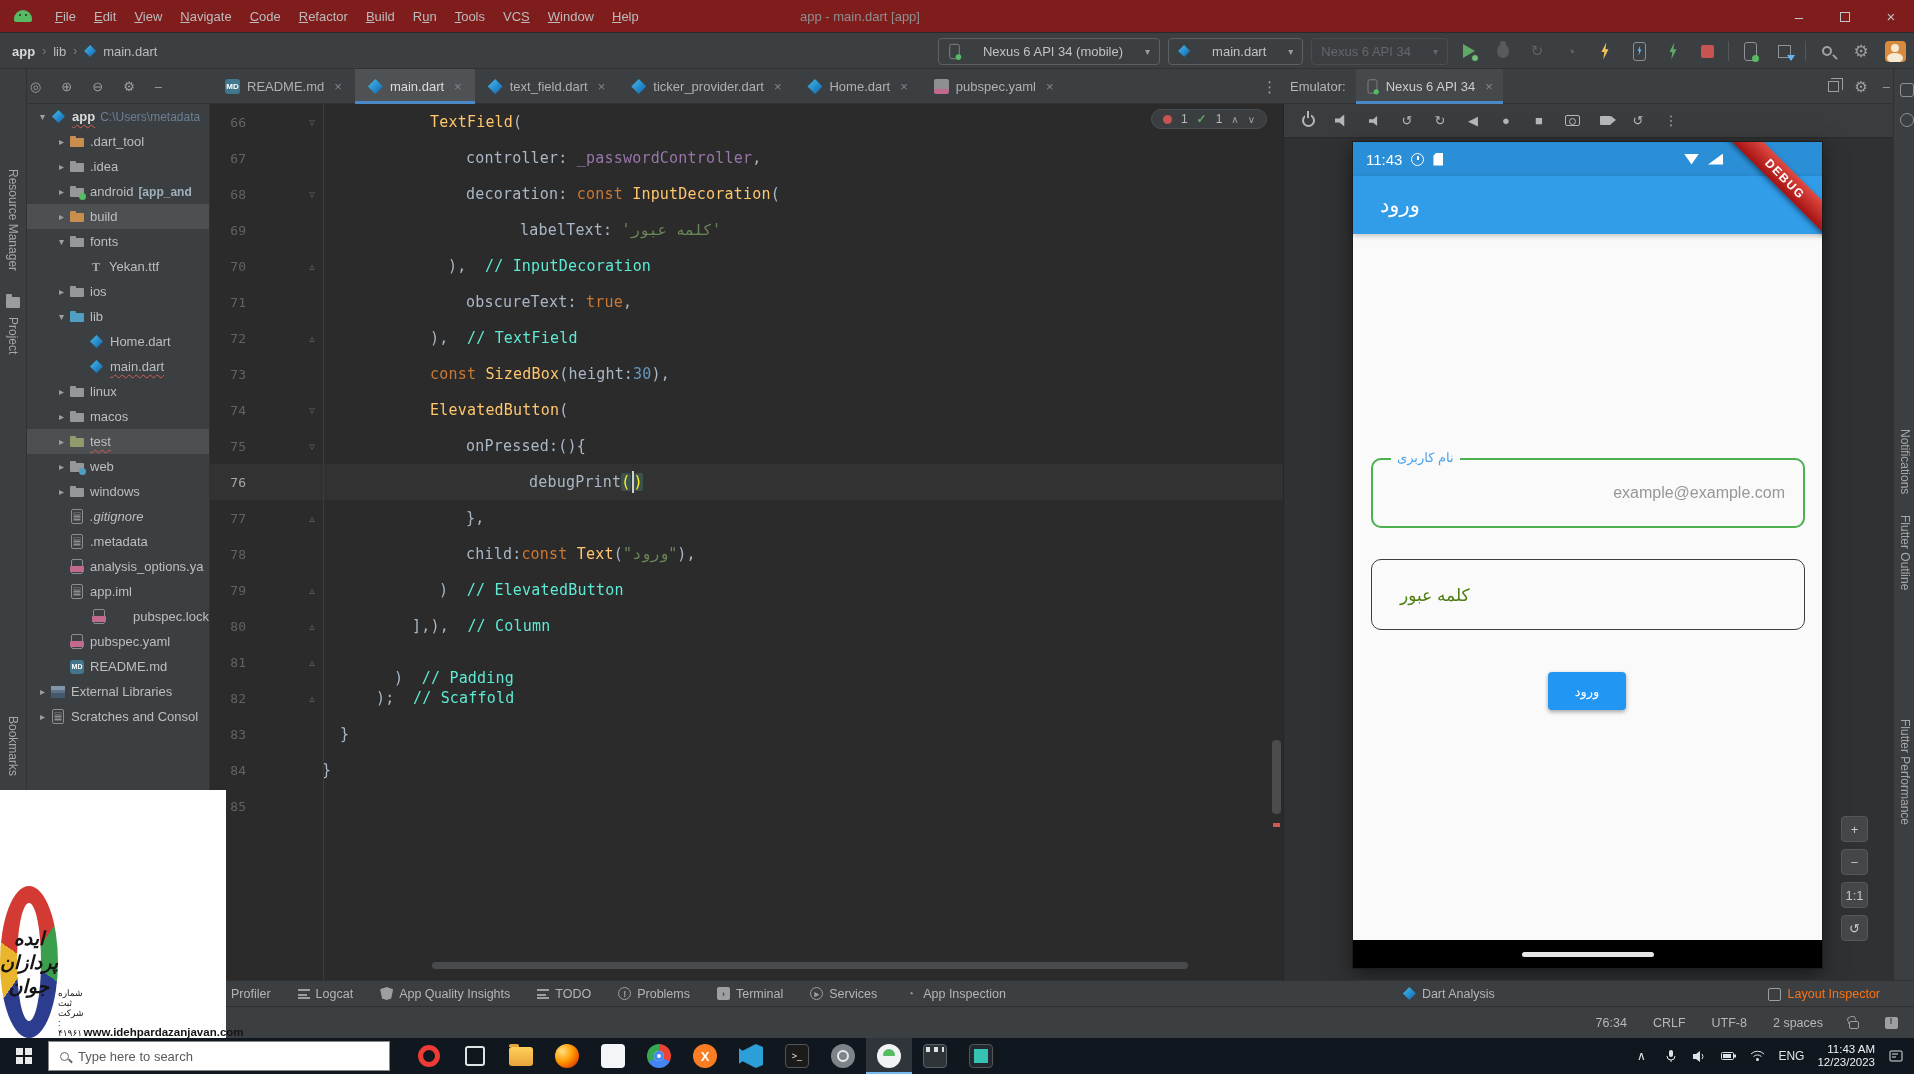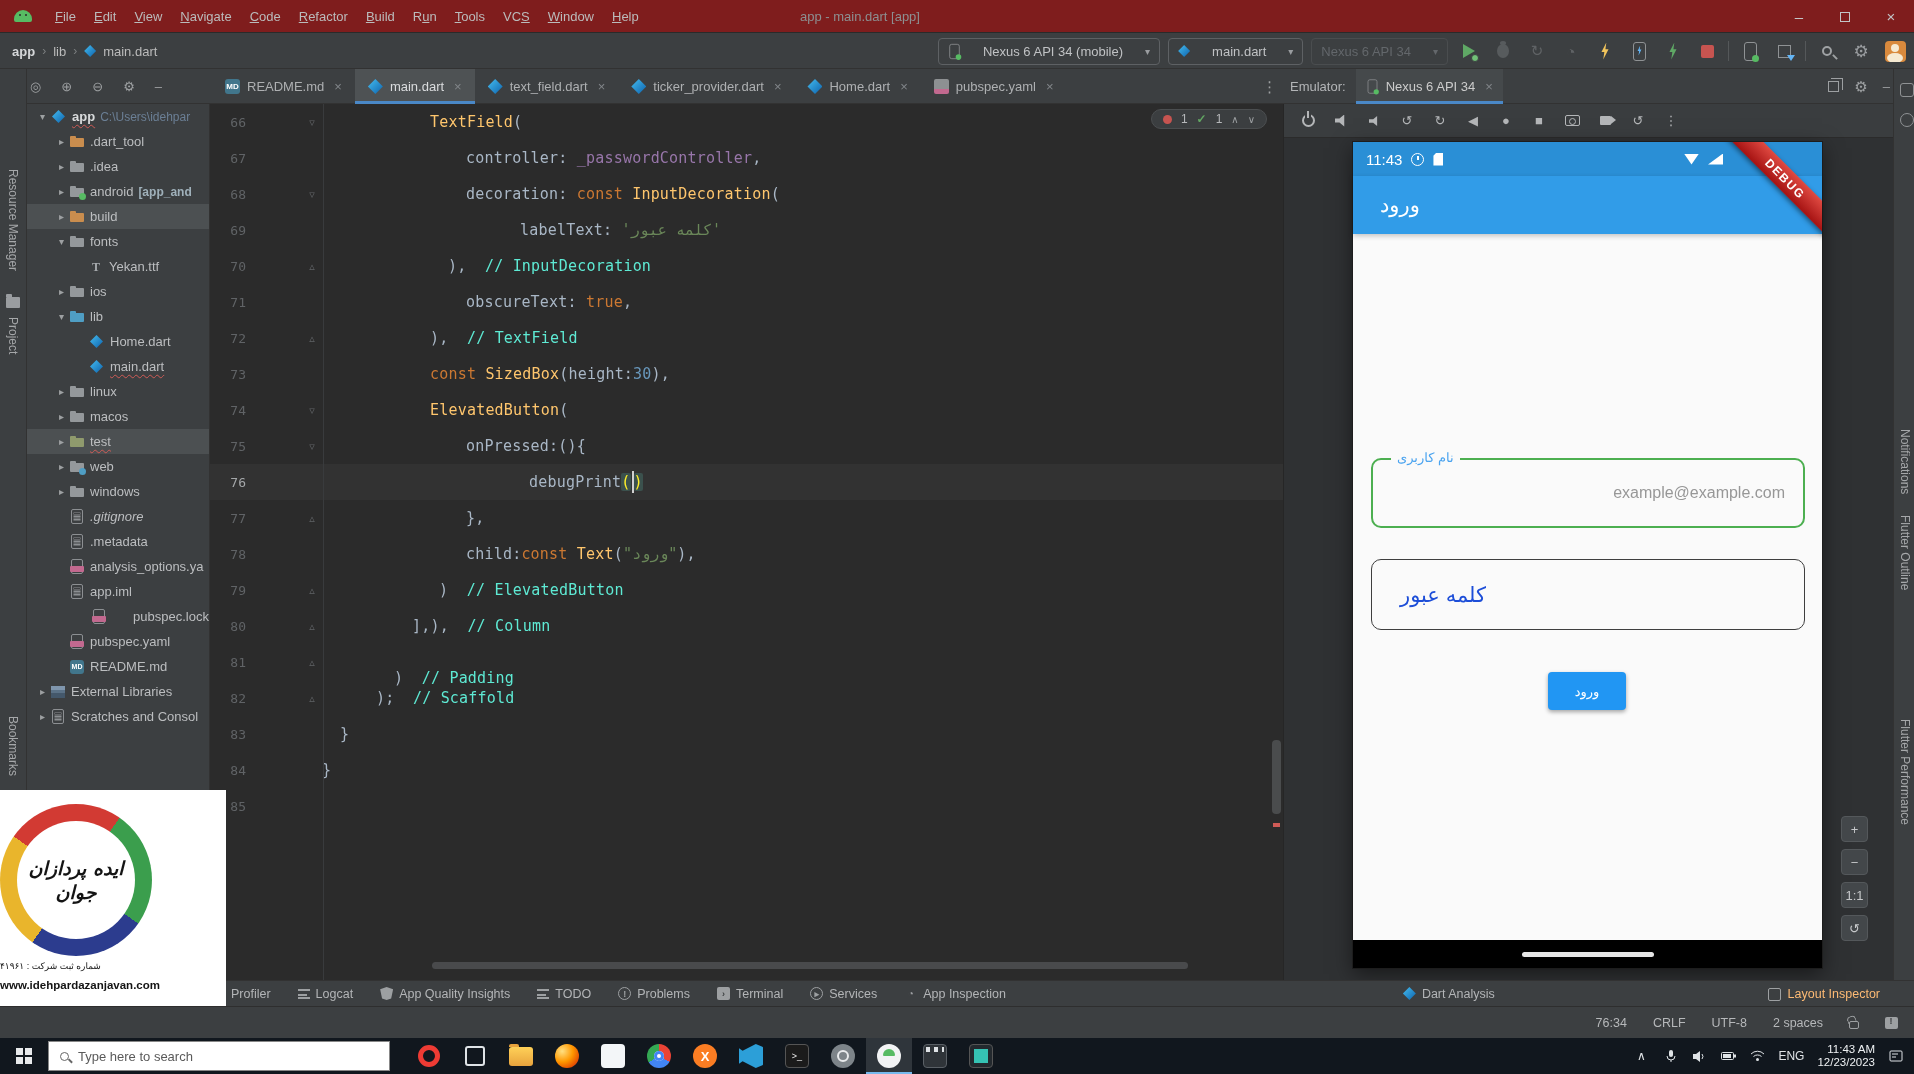--- a/index.html
+++ b/index.html
@@ -145,37 +145,37 @@
 .p-wifi{width:15px;height:11px;background:#fff;clip-path:polygon(50% 100%,0 0,100% 0)}
 .p-signal{width:15px;height:11px;background:#fff;clip-path:polygon(0 100%,100% 100%,100% 0)}
 #p-appbar{height:58px;background:#319ce8;display:flex;align-items:center;padding:0 27px;color:#fff;font-size:21px;box-shadow:0 2px 5px rgba(0,0,0,.22)}
 #debug-wrap{position:absolute;right:0;top:0;width:112px;height:112px;overflow:hidden;pointer-events:none}
 #debug-ribbon{position:absolute;width:170px;right:-48px;top:26px;transform:rotate(45deg);background:linear-gradient(180deg,#e04a42,#a51212);color:#fff;text-align:center;font-size:12px;font-weight:bold;letter-spacing:1.5px;padding:4px 0;box-shadow:0 2px 5px rgba(0,0,0,.45)}
 .pfield{position:absolute;left:18px;width:434px;border-radius:10px}
 #f-user{top:316px;height:70px;border:2px solid #4caf50}
 #f-user .flabel{position:absolute;top:-10px;left:18px;background:#fafafa;padding:0 6px;font-size:13px;color:#4aa3ef}
 #f-user .fvalue{position:absolute;right:18px;top:50%;transform:translateY(-50%);font-size:16px;color:#979797}
 #f-pass{top:417px;height:71px;border:1.5px solid #3e3e3e}
-#f-pass .fhint{position:absolute;left:28px;top:50%;transform:translateY(-50%);font-size:21px;color:#1d4ed8}
+#f-pass .fhint{position:absolute;left:28px;top:50%;transform:translateY(-50%);font-size:17px;color:#4d7c0f}
 #login-btn{position:absolute;left:195px;top:530px;width:78px;height:38px;background:#2196f3;border-radius:4px;color:#fff;font-size:13px;display:flex;align-items:center;justify-content:center;box-shadow:0 2px 4px rgba(0,0,0,.35)}
 #p-nav{position:absolute;left:0;bottom:0;width:100%;height:28px;background:#000;display:flex;align-items:center;justify-content:center}
 #p-nav .pill-h{width:132px;height:5px;border-radius:3px;background:#e5e5e5}
 #emu-zoom{position:absolute;left:557px;top:712px;display:flex;flex-direction:column;gap:7px}
 .zbtn{width:27px;height:26px;background:#43474a;border:1px solid #54585b;border-radius:4px;color:#c6c8ca;display:flex;align-items:center;justify-content:center;font-size:13px}
 
 #bottom-stripe{position:absolute;left:0;top:980px;width:1914px;height:26px;background:#3c3f41;border-top:1px solid #323232;display:flex;align-items:center;padding-left:212px;gap:27px;font-size:12.5px;color:#b3b5b7}
 .bitem{display:flex;align-items:center;gap:6px}
 .bico{width:13px;height:13px;display:flex;align-items:center;justify-content:center;font-size:10px;color:#9da0a2}
 .b-shield{background:#9da0a2;clip-path:polygon(50% 0,100% 18%,85% 88%,50% 100%,15% 88%,0 18%)}
 .b-circle{border:1.5px solid #9da0a2;border-radius:50%;font-size:9px;font-weight:bold}
 .b-term{background:#9da0a2;border-radius:2px;color:#3c3f41;font-weight:bold;font-size:9px}
 .b-lines{border-top:2px solid #9da0a2;border-bottom:2px solid #9da0a2;height:10px;width:12px;position:relative}
 .b-lines::after{content:"";position:absolute;left:0;top:3px;width:9px;height:2px;background:#9da0a2}
 .b-dart{background:linear-gradient(135deg,#45bdf0,#0d63ad);clip-path:polygon(50% 0,100% 50%,50% 100%,0 50%)}
-#layout-inspector{position:absolute;right:34px;top:0;height:26px;display:flex;align-items:center;gap:7px;font-size:12.5px;color:#fdba74}
+#layout-inspector{position:absolute;right:34px;top:0;height:26px;display:flex;align-items:center;gap:7px;font-size:12.5px;color:#f97316}
 #statusbar{position:absolute;left:0;top:1006px;width:1914px;height:32px;background:#3c3f41;border-top:1px solid #2e2e2e;display:flex;align-items:center;justify-content:flex-end;gap:26px;padding-right:16px;font-size:12.5px;color:#b6b8ba}
 .i-lock{width:10px;height:8px;border:1.5px solid #9da0a2;border-radius:2px;position:relative;margin-top:4px}
 .i-lock::before{content:"";position:absolute;left:-3px;top:-6px;width:7px;height:6px;border:1.5px solid #9da0a2;border-bottom:none;border-radius:4px 4px 0 0;transform:rotate(-20deg)}
 .i-notif{width:13px;height:12px;background:#9da0a2;border-radius:2px;position:relative}
 .i-notif::after{content:"!";position:absolute;left:4.5px;top:-1px;color:#3c3f41;font-size:9px;font-weight:bold}
 
 #taskbar{position:absolute;left:0;top:1038px;width:1914px;height:36px;background:#11171e;display:flex;align-items:center;z-index:50}
 #start-btn{width:48px;height:36px;display:flex;align-items:center;justify-content:center}
 #start-btn .wlogo{display:grid;grid-template-columns:7px 7px;grid-gap:1.5px}
 #start-btn .wlogo i{width:7px;height:7px;background:#e8eaec}
@@ -202,21 +202,21 @@
 .ta-as{border-radius:50%;background:#f2f3f4;position:relative}
 .ta-as::after{content:"";position:absolute;left:6px;top:5px;width:12px;height:7px;background:#57bb63;border-radius:6px 6px 1px 1px}
 .ta-media{background:#2f3439;border:1px solid #5a6066;position:relative}
 .ta-media::after{content:"";position:absolute;left:2px;top:2px;width:18px;height:5px;background:repeating-linear-gradient(90deg,#dfe3e6 0 4px,#2f3439 4px 8px)}
 .ta-remote{background:#23292e;border:1px solid #555;position:relative}
 .ta-remote::after{content:"";position:absolute;inset:4px;background:#35c3b4}
 #tb-tray{margin-left:auto;display:flex;align-items:center;gap:13px;padding-right:10px;color:#dfe3e6;font-size:12px}
 #tb-clockblock{text-align:right;font-size:11.5px;line-height:13px;color:#eef1f3}
 .tray-ic{display:flex;align-items:center;justify-content:center;width:16px;height:16px}
 
-#logo-overlay{position:absolute;left:0;top:790px;width:226px;height:216px;background:#ffffff;z-index:45;display:flex;flex-direction:column;align-items:flex-start;color:#141414}
+#logo-overlay{position:absolute;left:0;top:790px;width:226px;height:248px;background:#ffffff;z-index:45;display:flex;flex-direction:row;align-items:flex-end;color:#141414}
 #logo-ring{width:152px;height:152px;border-radius:50%;margin-top:14px;background:conic-gradient(from 215deg,#e9b52c 0 25%,#d23a33 0 50%,#3b9e4d 0 75%,#2c3c8e 0 100%);position:relative;display:flex;align-items:center;justify-content:center}
 #logo-ring::before{content:"";position:absolute;inset:17px;border-radius:50%;background:#fff}
 #logo-text{position:relative;text-align:center;font-weight:bold;font-size:19px;font-style:italic;line-height:24px;font-family:"DejaVu Serif","Liberation Serif",serif}
 #logo-reg{font-size:9px;margin-top:5px;letter-spacing:.3px}
 #logo-site{font-size:11.5px;font-weight:bold;margin-top:8px}
 </style>
 </head>
 <body>
 
 <header id="menubar">
@@ -382,21 +382,21 @@
     <span class="vlab" style="top: 446px;">Flutter Outline</span>
     <span class="vlab" style="top: 650px;">Flutter Performance</span>
   </aside>
 
 <div id="project-panel">
   <div id="tree">
       <div class="trow" style="padding-left: 8px;">
         <span class="chev">▾</span>
         <span class="ti dart2"></span>
         <span class="tlabel b err-ul">app</span>
-        <span class="tsuffix">C:\Users\idehpar</span>
+        <span class="tsuffix">C:\Users\metadata</span>
       </div>
       <div class="trow" style="padding-left: 27px;">
         <span class="chev">▸</span>
         <span class="ti fold-o"></span>
         <span class="tlabel">.dart_tool</span>
       </div>
       <div class="trow" style="padding-left: 27px;">
         <span class="chev">▸</span>
         <span class="ti fold-g"></span>
         <span class="tlabel">.idea</span>

